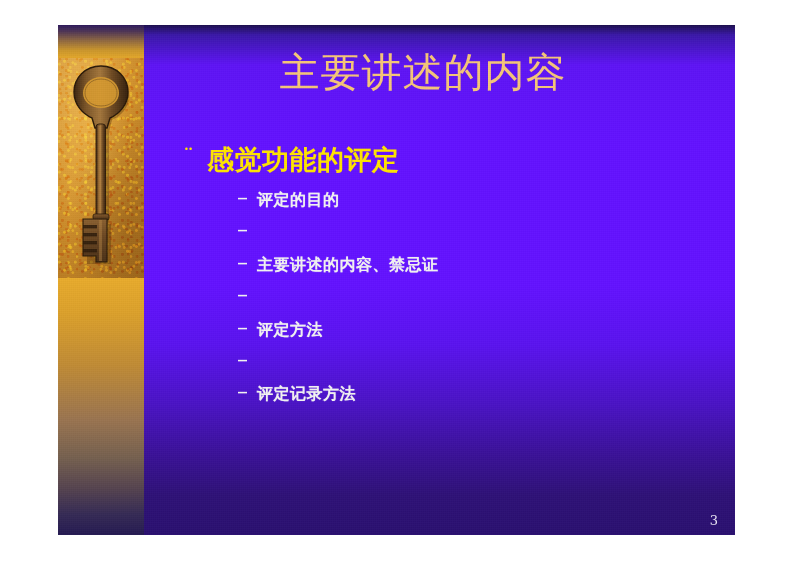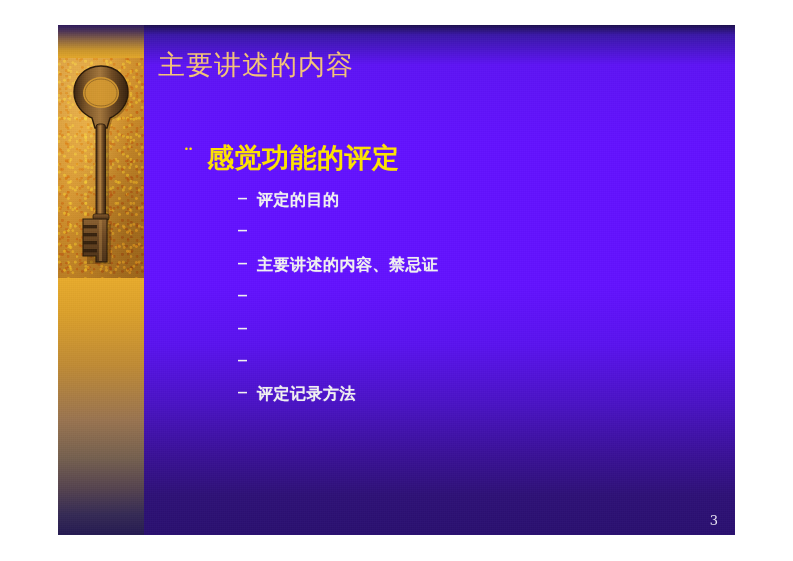--- a/index.html
+++ b/index.html
@@ -130,23 +130,24 @@
     width: 70px;
     height: 212px;
   }
 
   
   #title {
     position: absolute;
     left: 100px;
     top: 26px;
     width: 530px;
+    text-align: center;
     color: #f5c578;
     font-family: "DejaVu Serif", "Liberation Serif", serif;
-    font-size: 27px;
+    font-size: 40px;
     font-weight: 400;
     letter-spacing: 1px;
     line-height: 1.05;
     white-space: nowrap;
   }
 
   
   #body-block {
     position: absolute;
     left: 125px;
@@ -164,21 +165,21 @@
     font-family: "DejaVu Serif", "Liberation Serif", serif;
     font-size: 22px;
     line-height: 1;
     width: 24px;
     flex: 0 0 24px;
     text-align: left;
     padding-top: 2px;
   }
   .l1-text {
     color: #ffe400;
-    font-family: Liberation Mono, monospace;
+    font-family: Liberation Serif, serif;
     font-size: 27px;
     font-weight: 700;
     line-height: 1.15;
     letter-spacing: 0.5px;
     white-space: nowrap;
   }
 
   #sublist {
     margin-left: 54px;
   }
@@ -302,20 +303,21 @@
           <span class="l2-dash">–</span>
           <span class="l2-text">主要讲述的内容、禁忌证</span>
         </div>
 
         <div class="l2-row">
           <span class="l2-dash">–</span>
         </div>
 
         <div class="l2-row">
           <span class="l2-dash">–</span>
+          <span class="l2-text">评定方法</span>
         </div>
 
         <div class="l2-row">
           <span class="l2-dash">–</span>
         </div>
 
         <div class="l2-row">
           <span class="l2-dash">–</span>
           <span class="l2-text">评定记录方法</span>
         </div>

